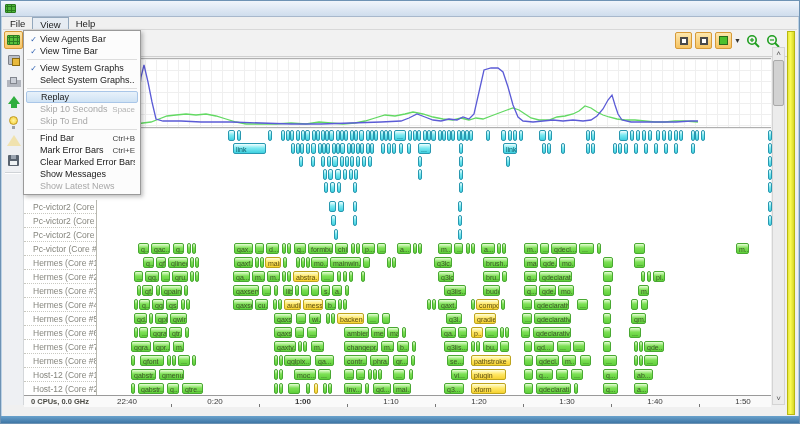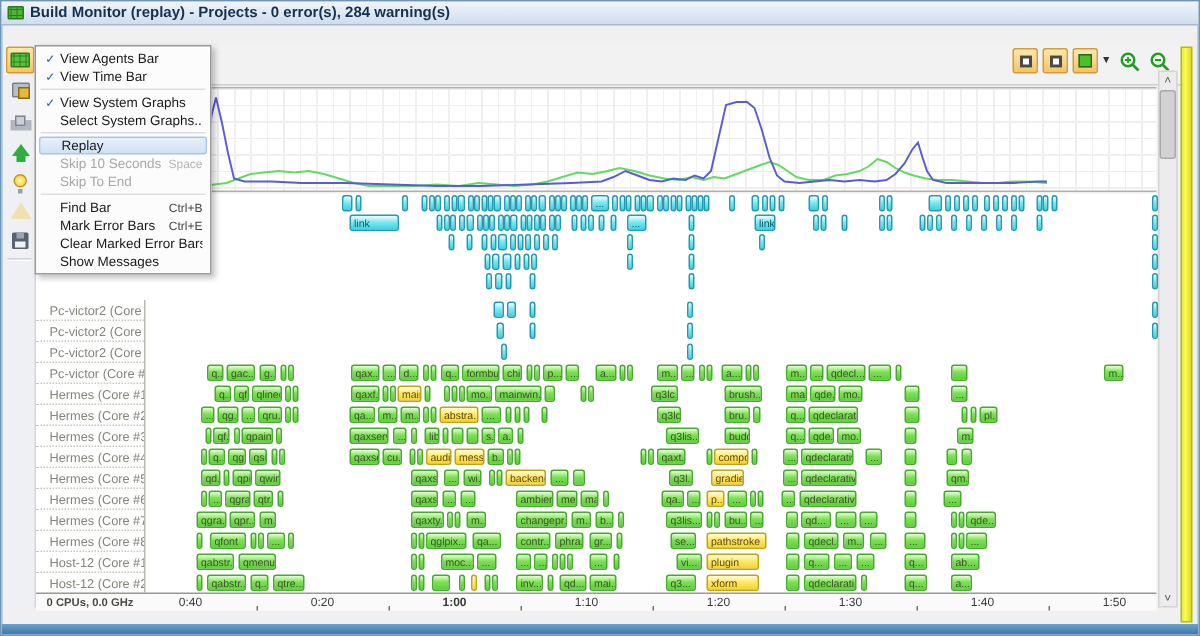--- a/index.html
+++ b/index.html
@@ -95,23 +95,27 @@
   .mi.hl{background:linear-gradient(#e8f1fa,#cfe2f4);border:1px solid #a9c6e8;border-radius:2px;height:12px;margin:0 2px;padding:0 3px 0 1px;}
   .msep{height:1px;background:#ddd;margin:2px 3px;}
 </style>
 </head>
 <body>
 
 <div class="win">
 
   <div class="titlebar">
     <div class="title-ico"></div>
-    <div class="title-txt">Build Monitor (replay) - Projects - 0 error(s), 284 warning(s)</div>
   </div>
 
+  <div class="menubar">
+    <div class="mb-item">File</div>
+    <div class="mb-item pressed">View</div>
+    <div class="mb-item">Help</div>
+  </div>
 
   <div class="ltb">
     <div class="ltb-btn sel">
         <div class="i-grid"></div>
       </div>
     <div class="ltb-btn">
         <div class="i-lock"></div>
       </div>
     <div class="ltb-btn">
         <div class="i-cubes"></div>
@@ -595,21 +599,21 @@
       <div class="bar y" style="left: 447px; top: 183px; width: 35px;">xform</div>
       <div class="bar g" style="left: 500px; top: 183px; width: 9px;"></div>
       <div class="bar g" style="left: 512px; top: 183px; width: 35px;">qdeclarati...</div>
       <div class="bar g" style="left: 550px; top: 183px; width: 3px;"></div>
       <div class="bar g" style="left: 579px; top: 183px; width: 15px;">q...</div>
       <div class="bar g" style="left: 610px; top: 183px; width: 14px;">a...</div>
     </div>
 
   <div class="axis" id="axis">
     <div class="cpu-lab">0 CPUs, 0.0 GHz</div>
-  <div class="tick-lab" style="left: 103px;">0:40</div>
+  <div class="tick-lab" style="left: 103px;">22:40</div>
       <div class="tick-min" style="left: 147px;"></div>
       <div class="tick-lab" style="left: 191px;">0:20</div>
       <div class="tick-min" style="left: 235px;"></div>
       <div class="tick-lab" style="left: 279px; font-weight: bold;">1:00</div>
       <div class="tick-min" style="left: 323px;"></div>
       <div class="tick-lab" style="left: 367px;">1:10</div>
       <div class="tick-min" style="left: 411px;"></div>
       <div class="tick-lab" style="left: 455px;">1:20</div>
       <div class="tick-min" style="left: 499px;"></div>
       <div class="tick-lab" style="left: 543px;">1:30</div>
@@ -672,16 +676,20 @@
         <span class="sc">Ctrl+E</span>
       </div>
       <div class="mi">
         <span class="chk"></span>
         <span class="lab">Clear Marked Error Bars</span>
       </div>
       <div class="mi">
         <span class="chk"></span>
         <span class="lab">Show Messages</span>
       </div>
+      <div class="mi dis">
+        <span class="chk"></span>
+        <span class="lab">Show Latest News</span>
+      </div>
     </div>
 
   <div class="bluestrip"></div>
 </div>
 
 </body></html>

